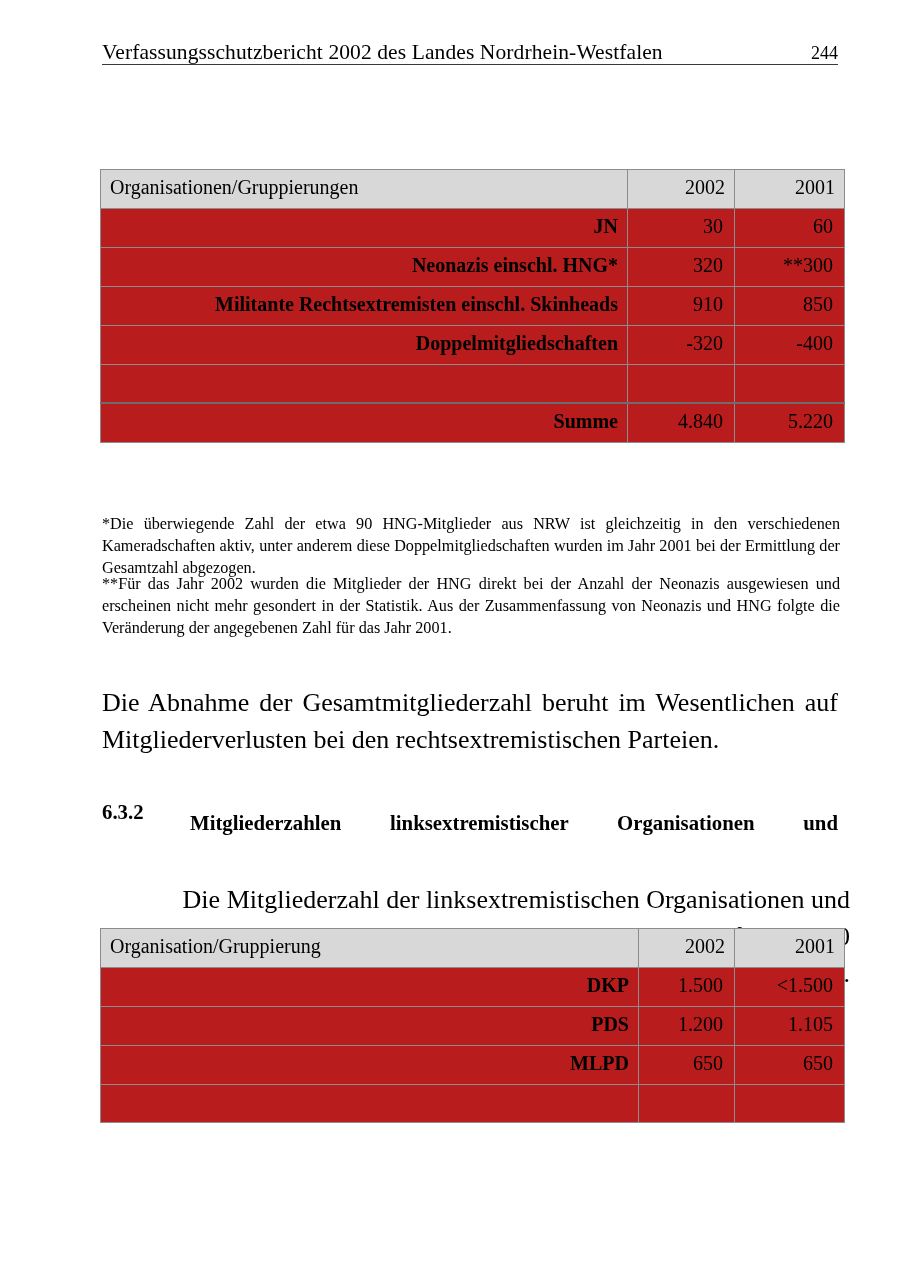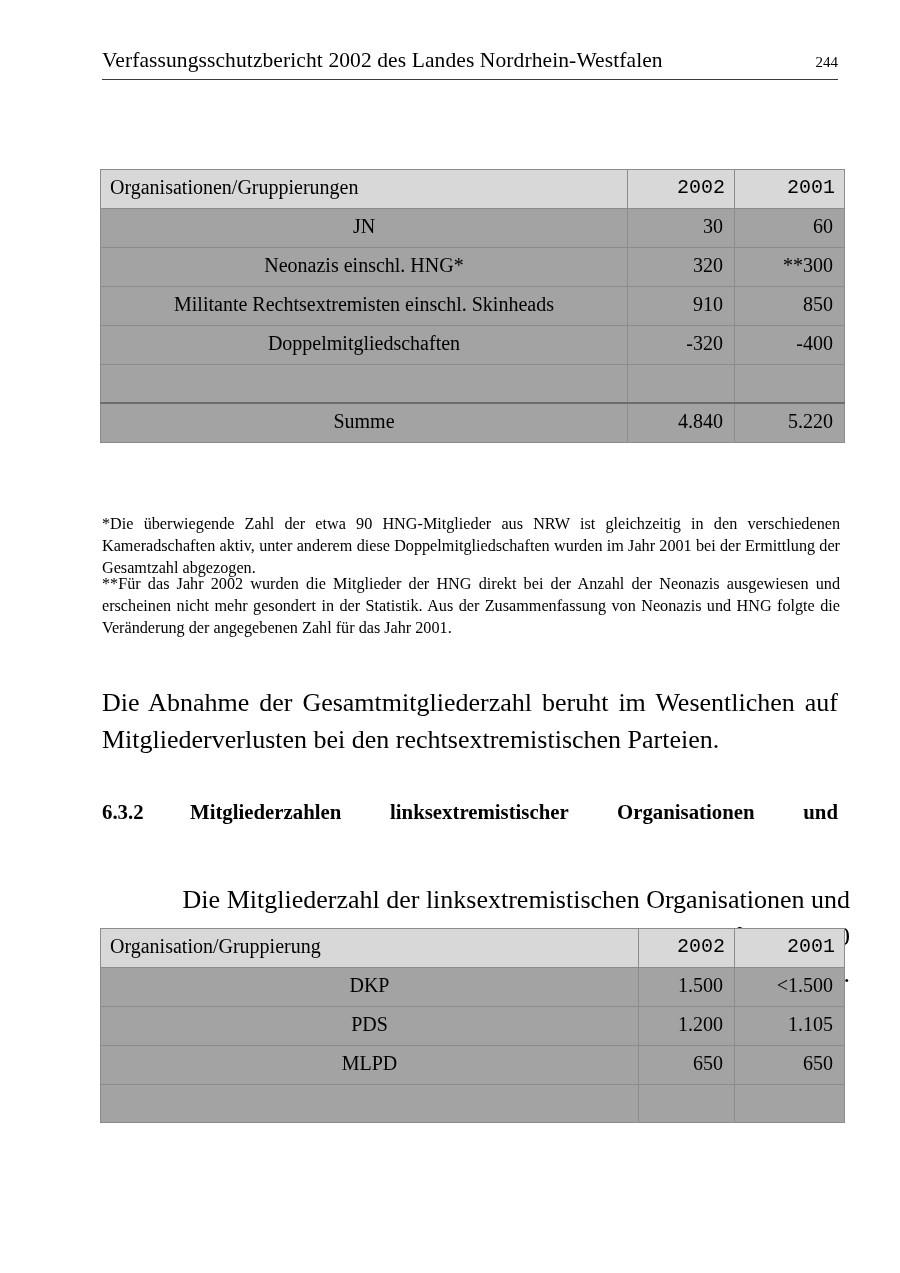--- a/index.html
+++ b/index.html
@@ -23,73 +23,72 @@
     left: 0;
     top: 0;
     width: 900px;
     height: 1273px;
   }
 
   
   .running-header {
     position: absolute;
     left: 102px;
-    top: 48px;
+    top: 40px;
     width: 736px;
     display: flex;
     align-items: baseline;
     justify-content: space-between;
     border-bottom: 1.6px solid #3a3a3a;
-    padding-bottom: 7px;
   }
   .running-header .title {
     font-size: 21.5px;
     line-height: 1.12;
     letter-spacing: 0.1px;
     white-space: nowrap;
   }
   .running-header .pageno {
-    font-size: 15px;
+    font-size: 18px;
     line-height: 1.12;
   }
 
   
   .data-table {
     position: absolute;
     border-collapse: collapse;
     table-layout: fixed;
     border: 1.7px solid #6d6d6d;
-    background: #a3a3a3;
+    background: #b91c1c;
   }
   .data-table td,
   .data-table th {
     border: 1px solid #8c8c8c;
     font-weight: normal;
     font-size: 20px;
     line-height: 1.15;
     padding: 6px 9px 9px 9px;
     height: 26px;
     vertical-align: top;
     box-sizing: border-box;
     overflow: hidden;
   }
   .data-table thead th {
     background: #d8d8d8;
     text-align: left;
   }
   .data-table thead th.num {
     text-align: right;
-    font-family: Liberation Mono, monospace;
   }
   .data-table td.num {
     text-align: right;
     padding-right: 11px;
   }
   .data-table td.label {
-    text-align: center;
+    text-align: right;
+    font-weight: bold;
   }
   .data-table tr.empty-row td {
     height: 38px;
   }
   .data-table tr.total-row td {
     border-top: 2.2px solid #6d6d6d;
   }
 
   
   #table-rechtsextremismus {
@@ -162,20 +161,21 @@
   .section-heading .text {
     flex: 1 1 auto;
     text-align: justify;
     text-justify: inter-word;
   }
   .section-heading .text > span {
     display: block;
   }
   .section-heading .text .line-justified {
     text-align: justify;
+    margin-top: 11px;
   }
   .section-heading .text .line-justified::after {
     content: "";
     display: inline-block;
     width: 100%;
   }
 </style>
 </head>
 <body>
 

